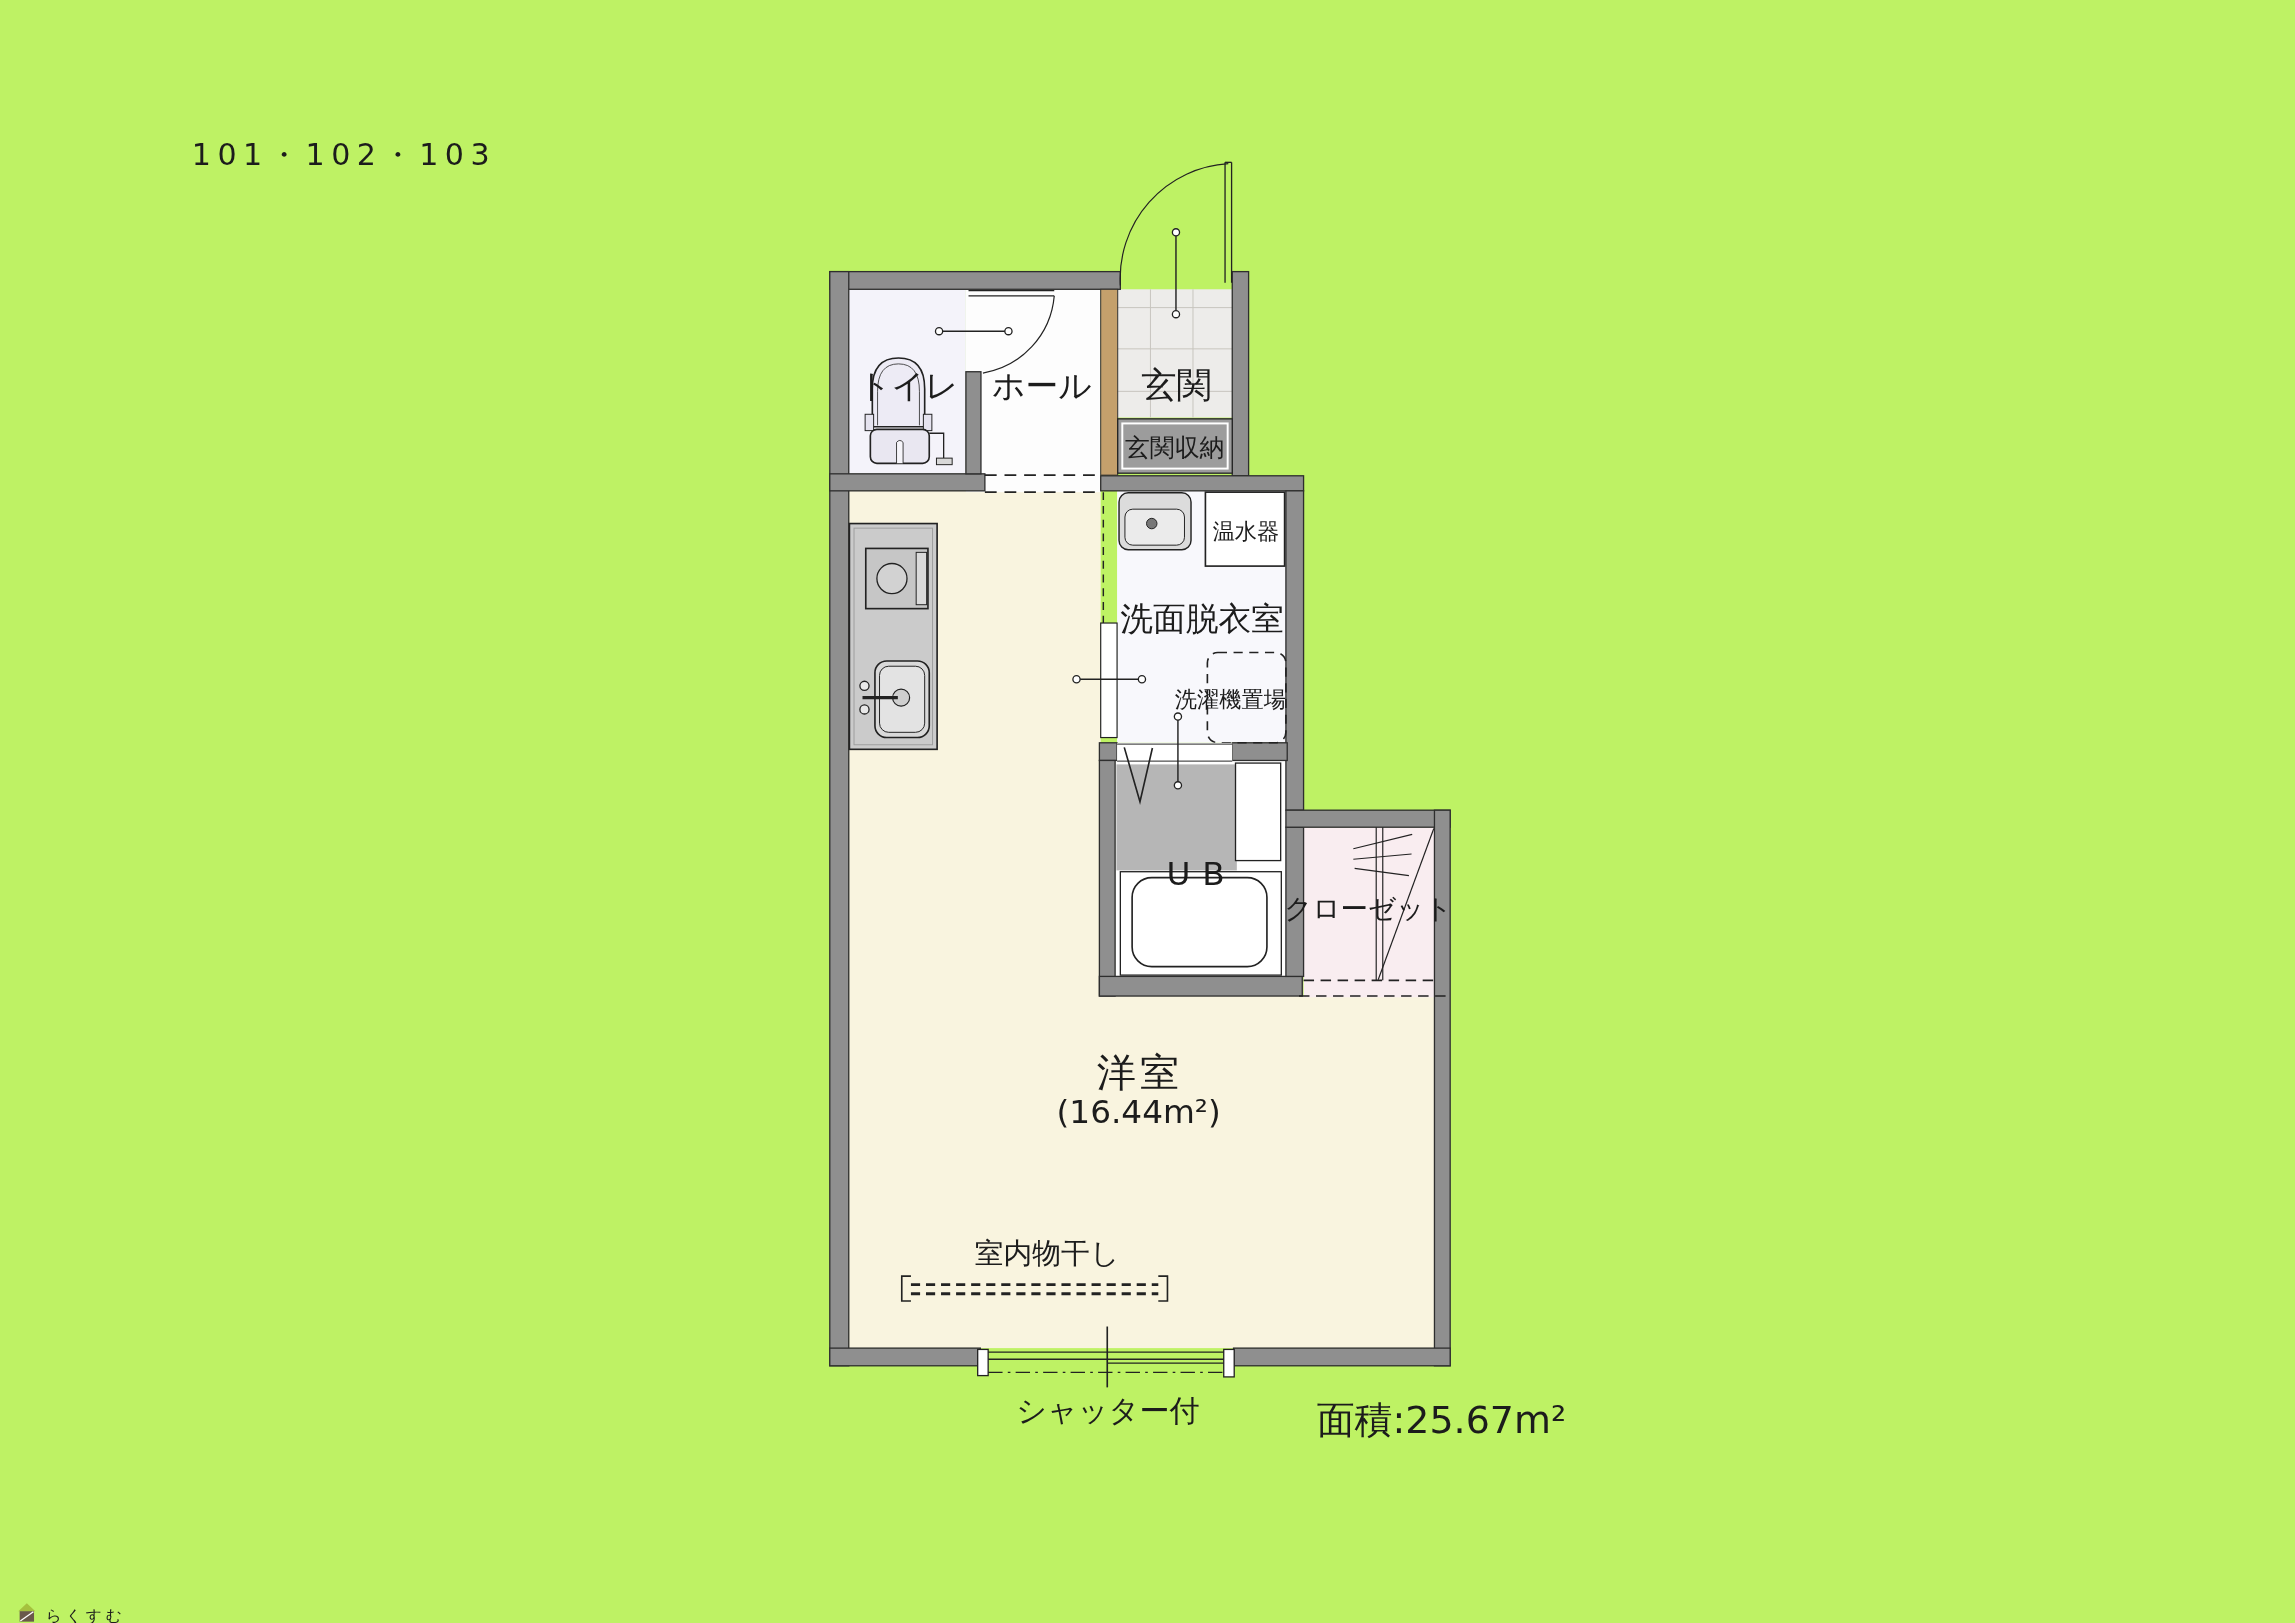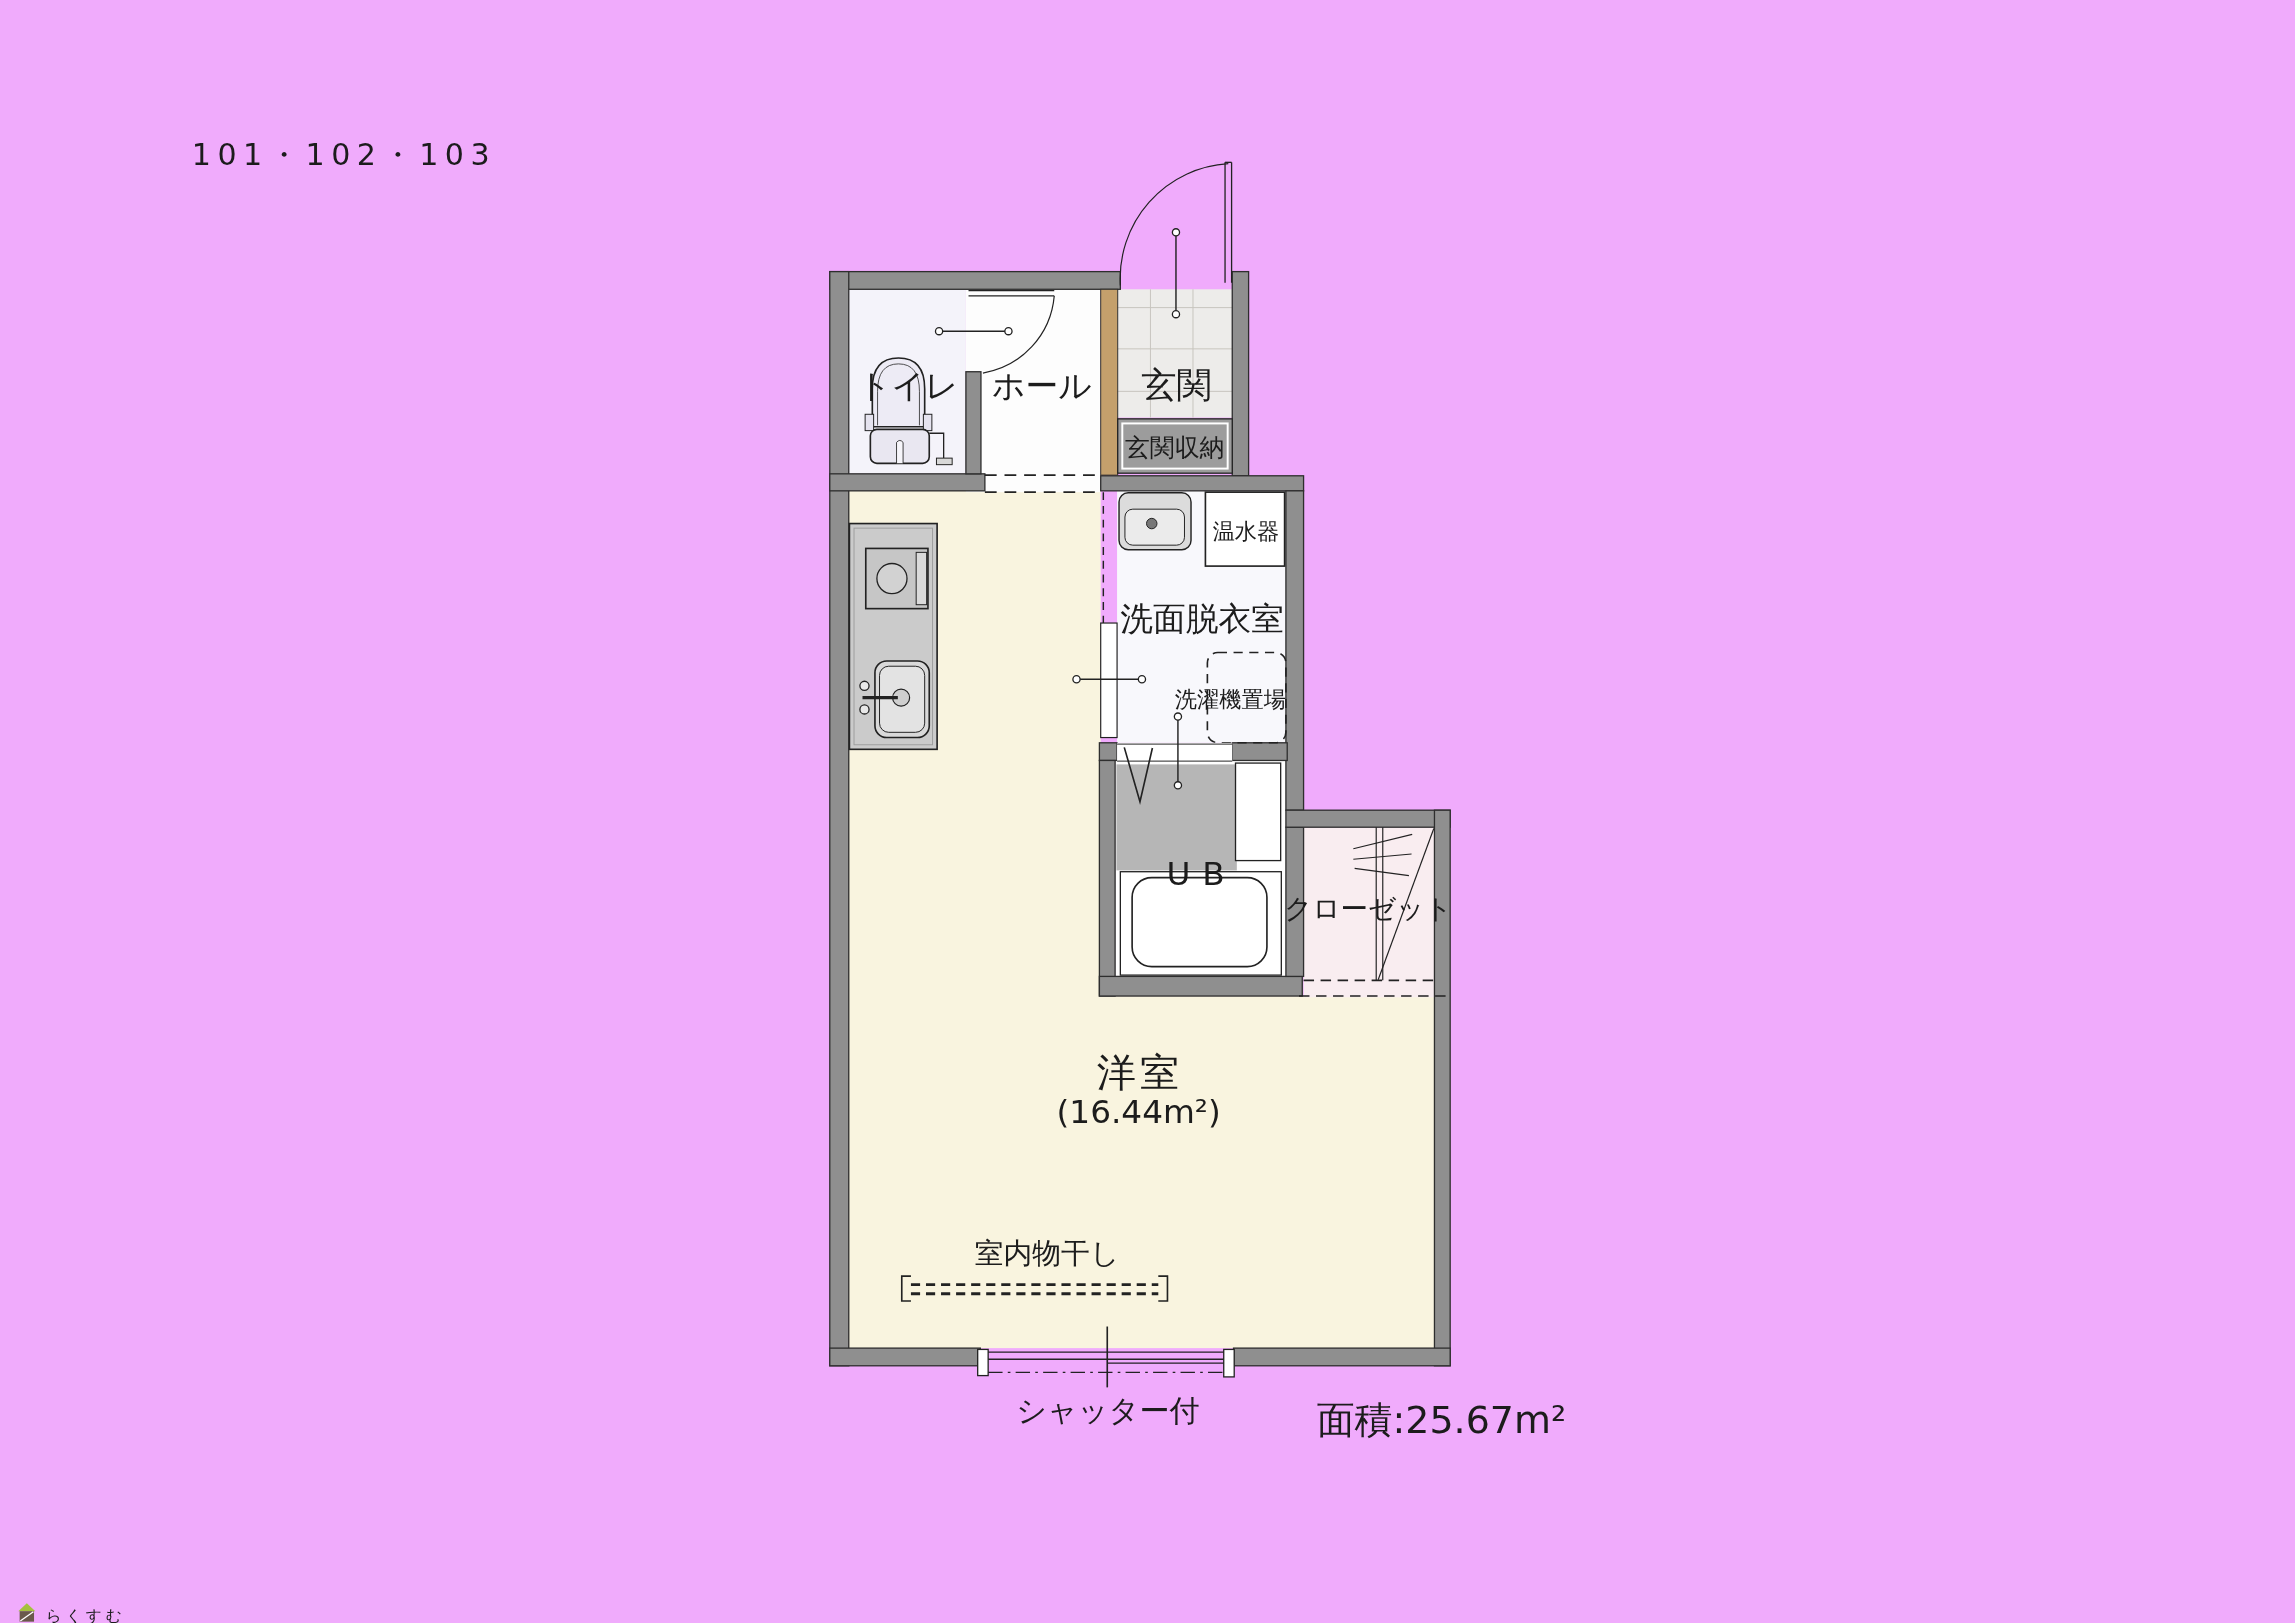--- a/index.html
+++ b/index.html
@@ -1,16 +1,16 @@
 <!DOCTYPE html>
 <html style="font-size:10.5px"><head>
 <meta charset="utf-8">
 <style>
   html,body{margin:0;padding:0;background:#ffffff;}
-  .canvas{position:relative;width:2295px;height:1623px;background:#f0abfc;overflow:hidden;}
+  .canvas{position:relative;width:2295px;height:1623px;background:#bef264;overflow:hidden;}
   svg{position:absolute;left:0;top:0;}
   .lbl{fill:#1c1c1c;font-family:"DejaVu Sans",sans-serif;}
   .ol{stroke:#2e2e2e;stroke-width:2px;}
   .thin{stroke:#222222;fill:none;}
   text{white-space:pre;}
 </style>
 </head>
 <body>
 
 <div class="canvas">

